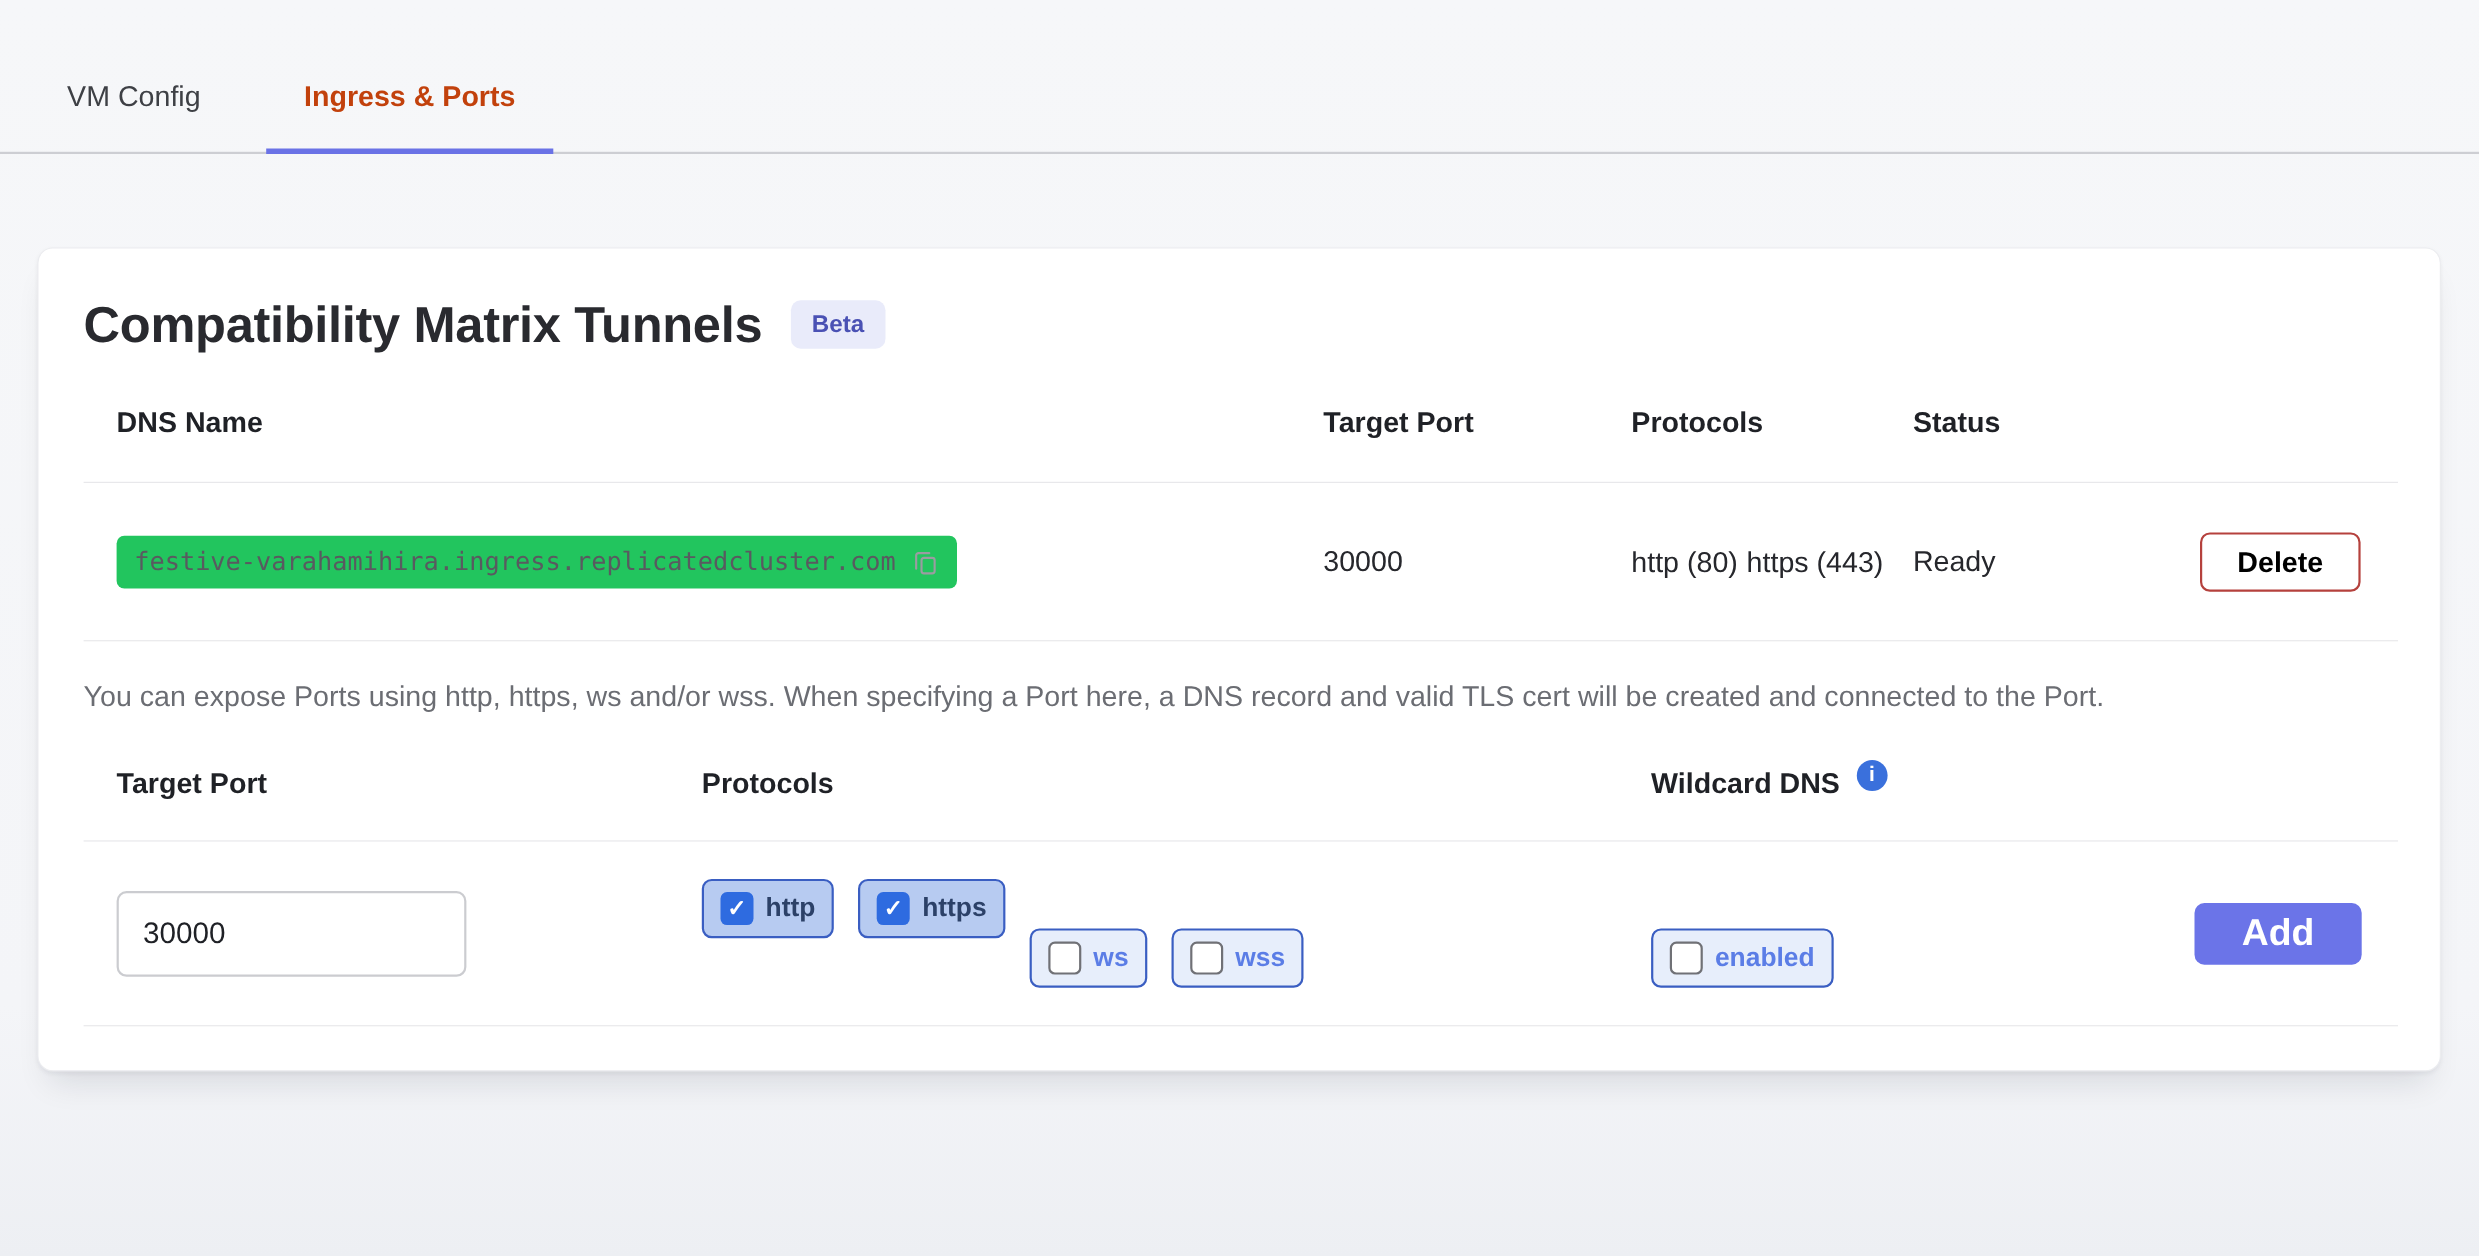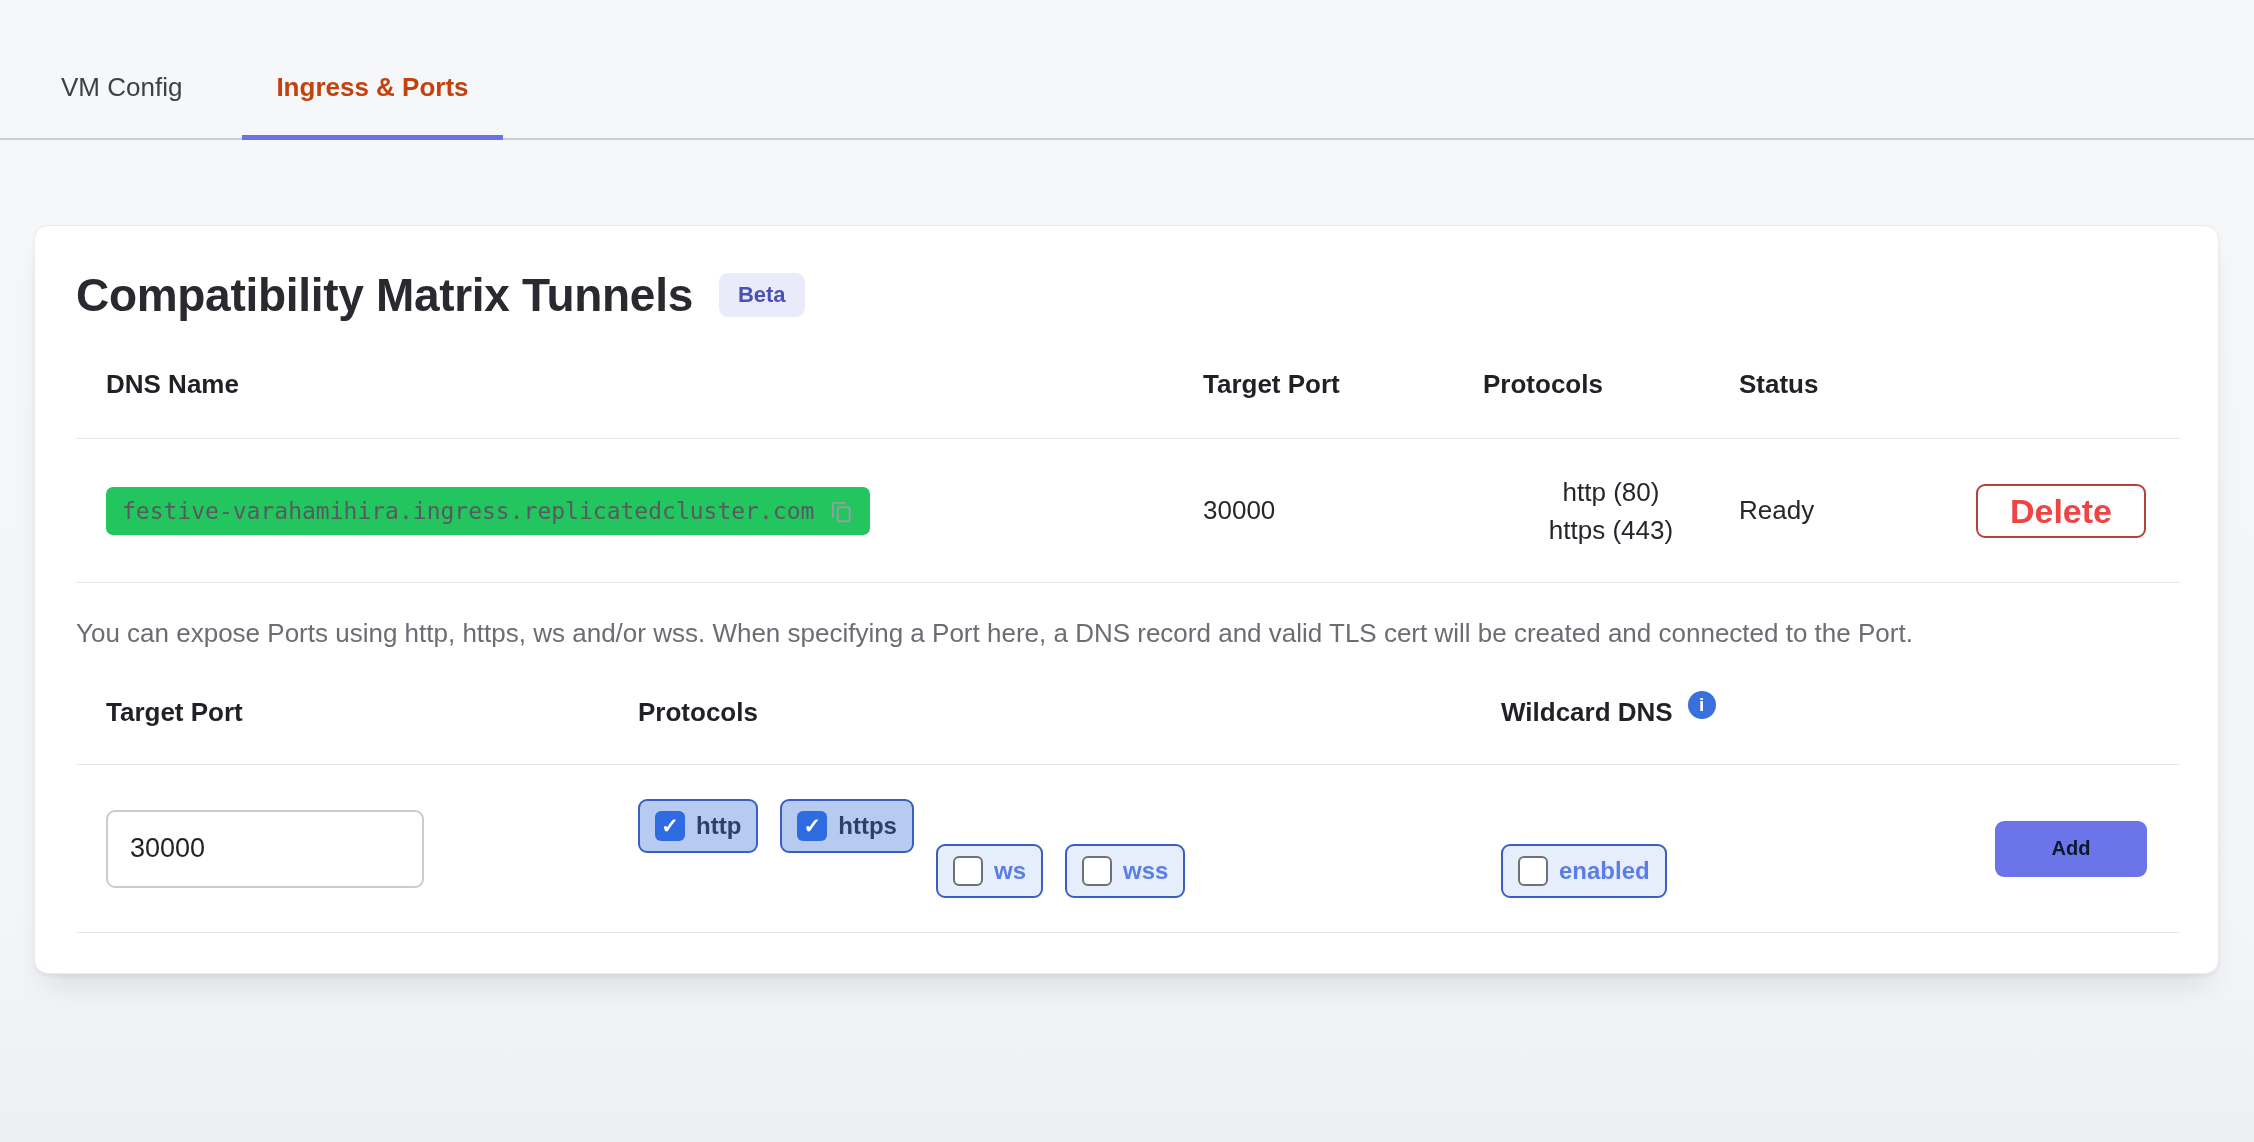--- a/index.html
+++ b/index.html
@@ -92,30 +92,30 @@
     max-width: 1040px;
   }
   .dns-pill code {
     font-family: "DejaVu Sans Mono", monospace;
     font-size: 23px;
     color: #595a60;
     white-space: nowrap;
   }
   .copy-icon { margin-left: 14px; display: inline-flex; cursor: pointer; }
 
-  .proto-lines { display: flex; flex-direction: column; gap: 8px; align-items: center; }
+  .proto-lines { display: flex; gap: 8px; }
   .proto-lines span { line-height: 30px; }
 
   .action-cell { display: flex; justify-content: flex-end; padding-right: 34px; }
   .delete-btn {
     background: #ffffff;
     border: 2px solid #b5413d;
-    color: #ef4444;
+    color: #000000;
     font-family: "Liberation Sans", sans-serif;
-    font-size: 34px;
+    font-size: 26px;
     font-weight: 700;
     border-radius: 9px;
     padding: 11px 32px;
     cursor: pointer;
     line-height: 28px;
   }
 
   
   .section-heading {
     margin-top: 66px;
@@ -206,23 +206,23 @@
   .cbox.on { background: #2e6be0; color: #ffffff; font-size: 21px; font-weight: 700; }
   .cbox.off { background: #ffffff; border: 2px solid #707176; }
 
   .add-cell { display: flex; justify-content: flex-end; padding-right: 34px; }
   .add-btn {
     width: 152px;
     height: 56px;
     background: #6b74e8;
     border: none;
     border-radius: 9px;
-    color: #0f172a;
+    color: #ffffff;
     font-family: "Liberation Sans", sans-serif;
-    font-size: 20px;
+    font-size: 34px;
     font-weight: 700;
     cursor: pointer;
   }
 </style>
 </head>
 <body>
 
 <div class="tabs">
   <div class="tab inactive">VM Config</div>
   <div class="tab active">Ingress &amp; Ports</div>

